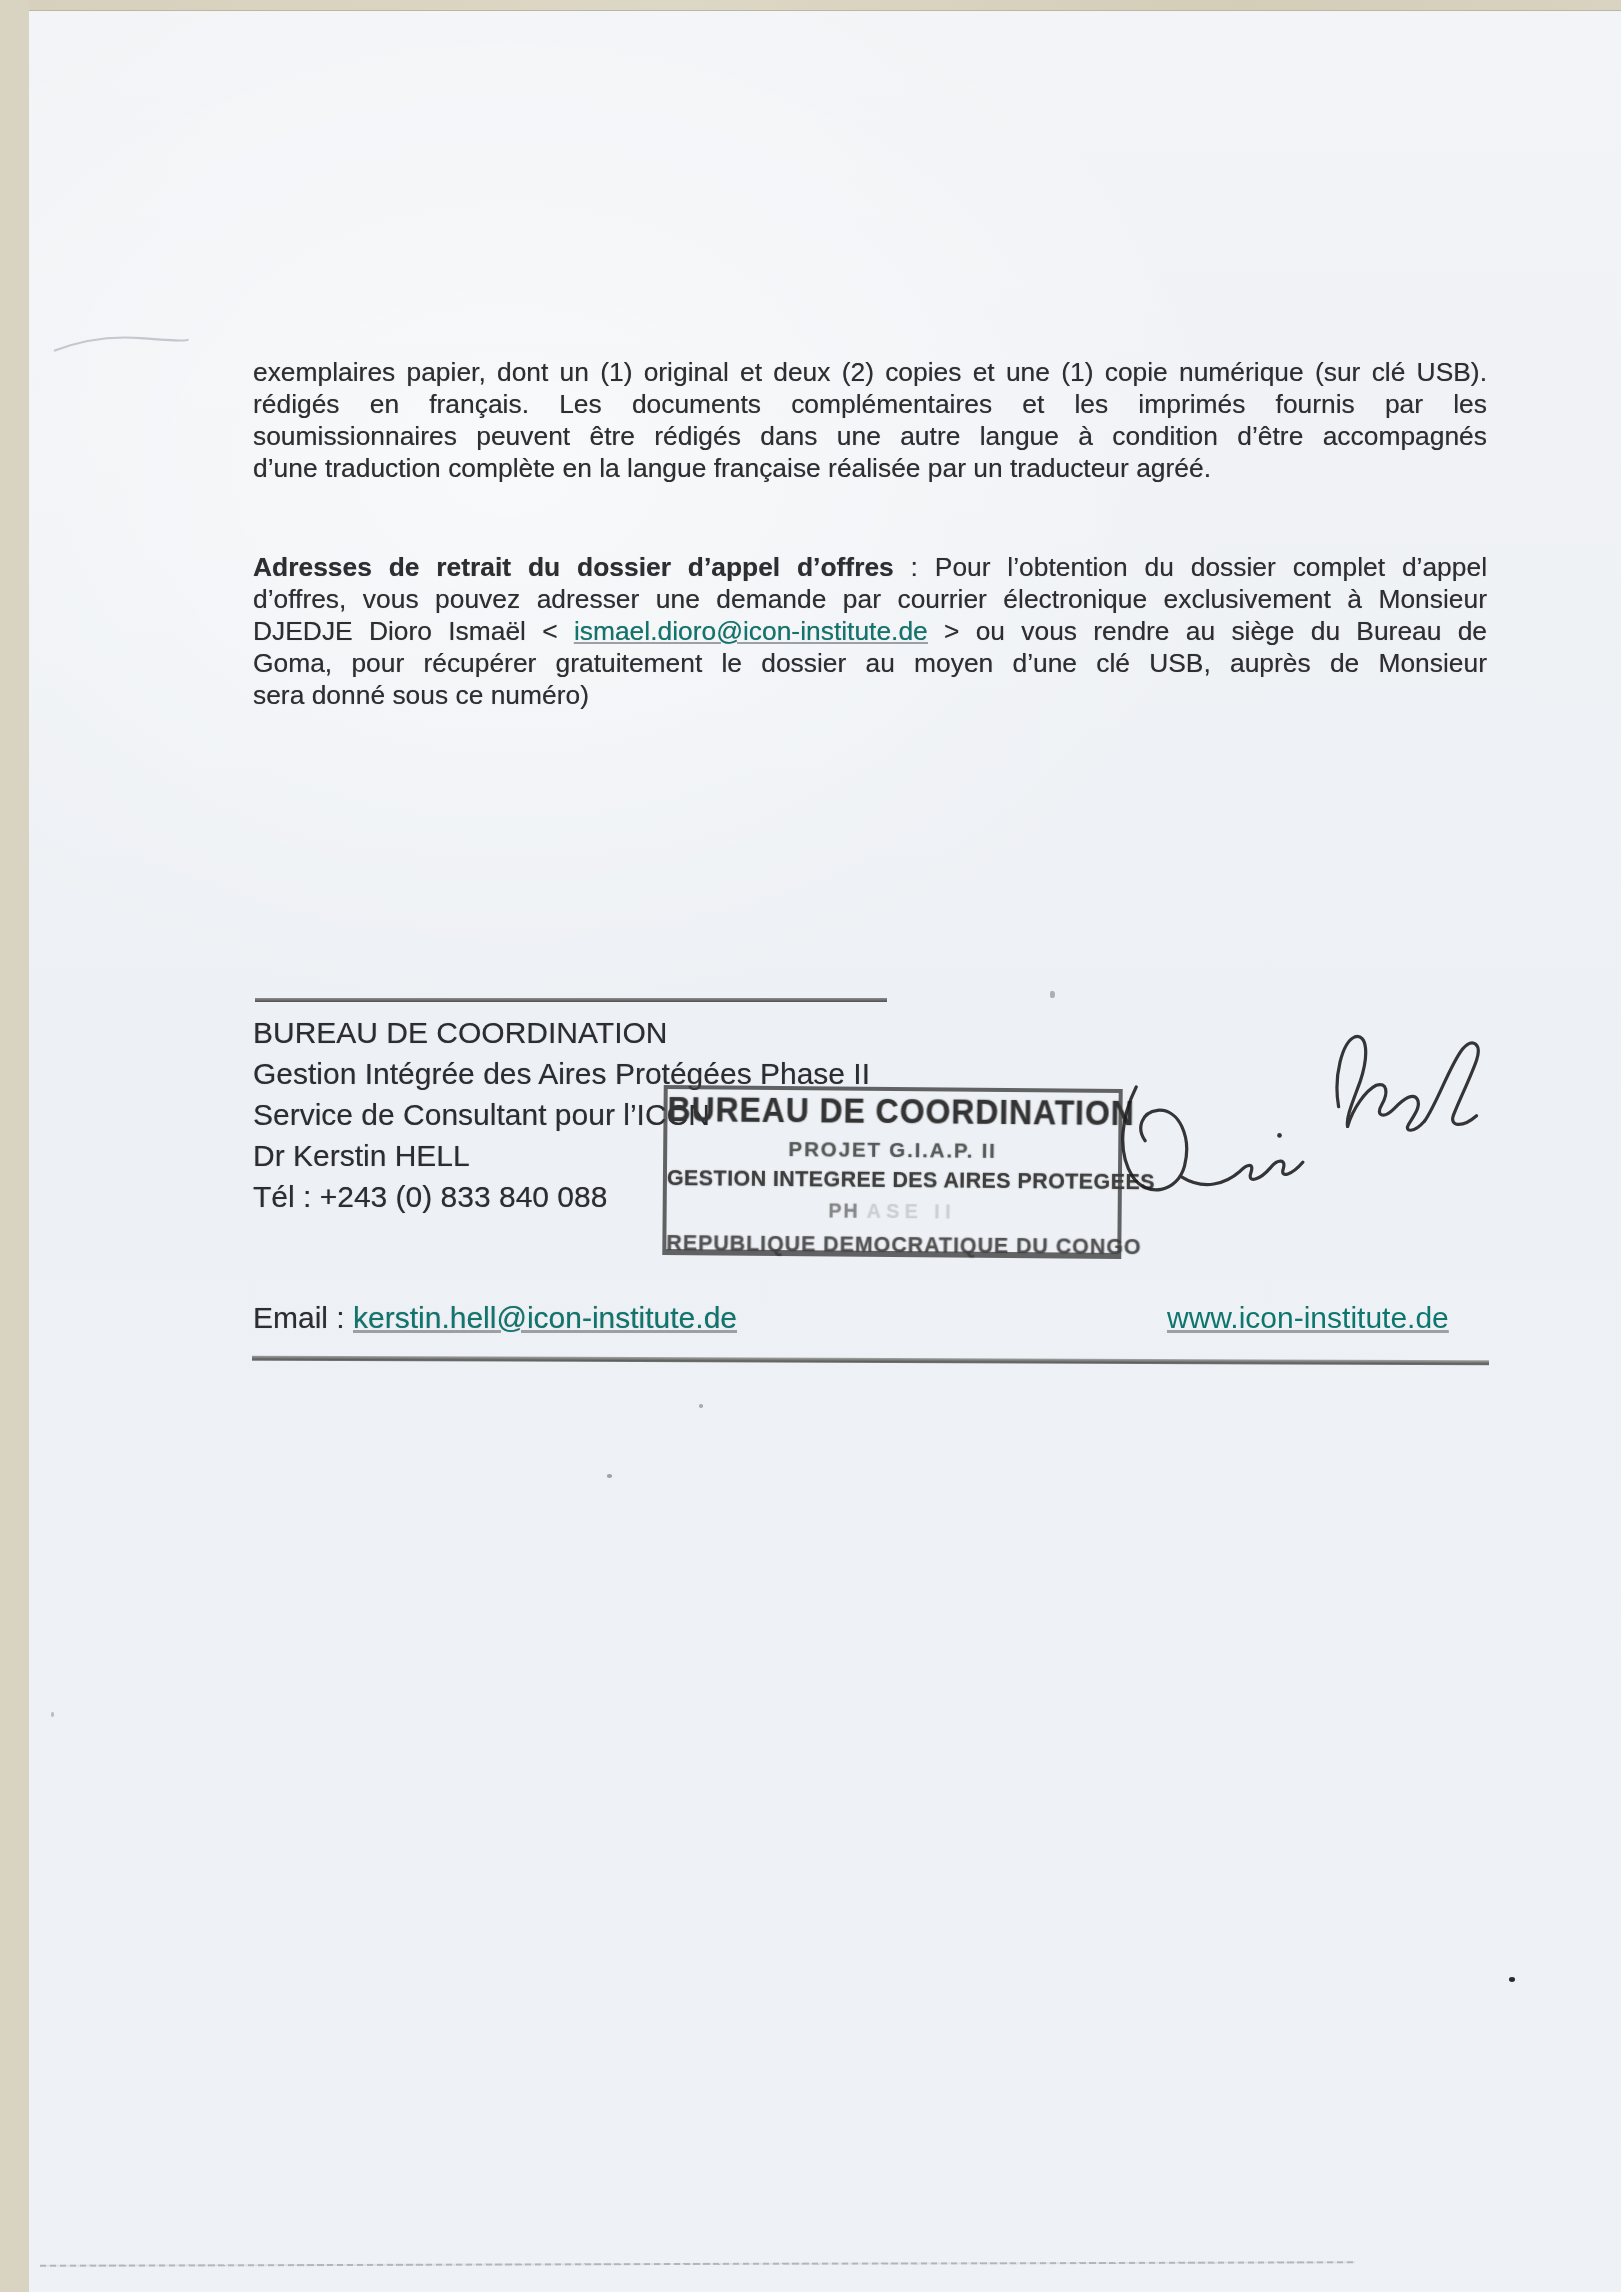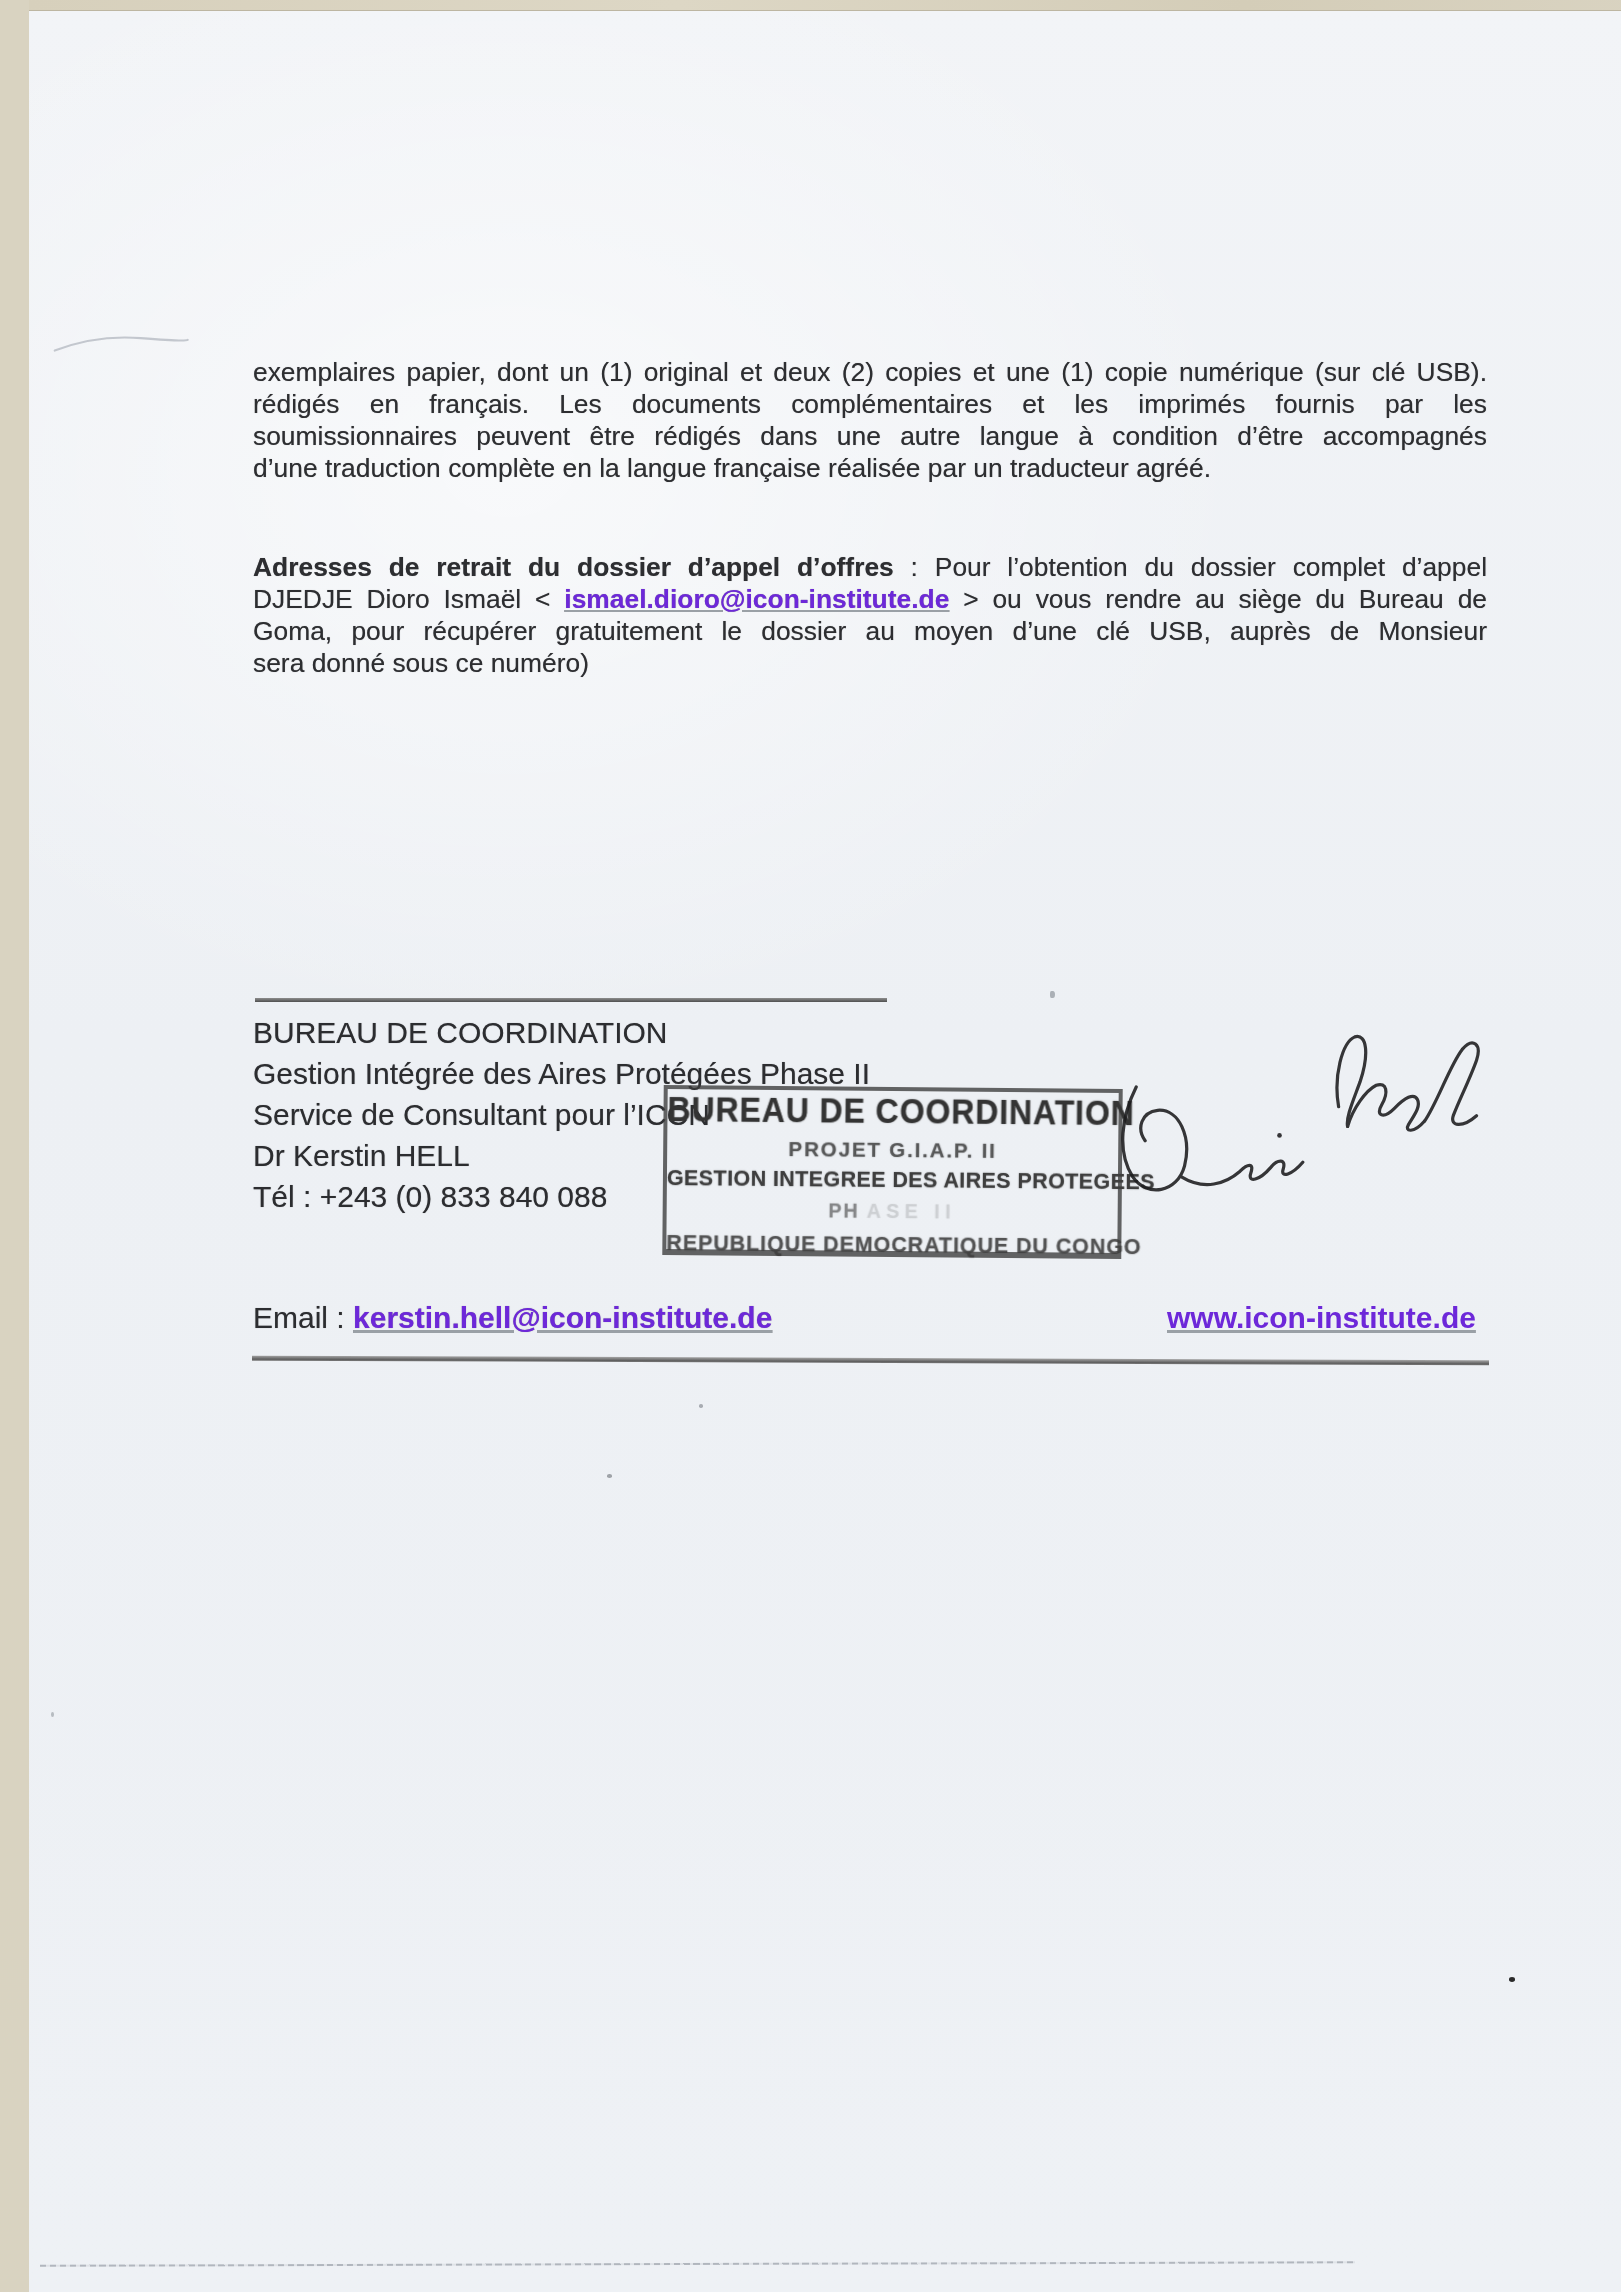--- a/index.html
+++ b/index.html
@@ -23,21 +23,21 @@
   }
   .edge-right{
     position:absolute;right:0;top:9.9px;width:27px;height:2283px;
     background:linear-gradient(to right, rgba(90,90,80,0) 0%, #2a291f 42%, #1e1d15 70%, #6f6d5c 100%);
   }
   .textcol{position:absolute;left:224px;width:1234px;color:#2d2e31;}
   .body-text{font-size:26.4px;line-height:32px;text-shadow:0 0 0.7px rgba(45,46,50,.55);}
   .jline{white-space:nowrap;text-align:justify;text-align-last:justify;}
   .jline.end{text-align-last:left;}
   .b{font-weight:bold;}
-  .doclink{color:#6d28d9;text-decoration:underline;text-decoration-color:#9aa0a6;cursor:pointer;font-weight:bold;}
+  .doclink{color:#0f766e;text-decoration:underline;text-decoration-color:#9aa0a6;cursor:pointer;}
   .sigblock{font-size:30px;line-height:41px;color:#2c2d30;text-shadow:0 0 0.8px rgba(45,46,50,.5);}
   .rule-top{
     position:absolute;left:226px;top:998px;width:632px;height:3.6px;
     background:linear-gradient(180deg,#8d8d8d,#4f4f4f);
   }
   .rule-bottom{
     position:absolute;left:223px;top:1358px;width:1237px;height:5.4px;
     background:linear-gradient(180deg,#a3a3a3,#5f5f5f 70%,#787878);
     transform:rotate(.22deg);
   }
@@ -90,20 +90,21 @@
 
   <div class="textcol body-text" style="top:356px;">
     <div class="jline">exemplaires papier, dont un (1) original et deux (2) copies et une (1) copie numérique (sur clé USB).</div>
     <div class="jline">rédigés en français. Les documents complémentaires et les imprimés fournis par les</div>
     <div class="jline">soumissionnaires peuvent être rédigés dans une autre langue à condition d’être accompagnés</div>
     <div class="jline end">d’une traduction complète en la langue française réalisée par un traducteur agréé.</div>
   </div>
 
   <div class="textcol body-text" style="top:551px;">
     <div class="jline"><span class="b">Adresses de retrait du dossier d’appel d’offres</span><span> : Pour l’obtention du dossier complet d’appel</span></div>
+    <div class="jline">d’offres, vous pouvez adresser une demande par courrier électronique exclusivement à Monsieur</div>
     <div class="jline"><span>DJEDJE Dioro Ismaël &lt; </span><span class="doclink">ismael.dioro@icon-institute.de</span><span> &gt; ou vous rendre au siège du Bureau de</span></div>
     <div class="jline">Goma, pour récupérer gratuitement le dossier au moyen d’une clé USB, auprès de Monsieur</div>
     <div class="jline end">sera donné sous ce numéro)</div>
   </div>
 
   <div class="rule-top"></div>
 
   <div class="textcol sigblock" style="top:1012px;">
     <div>BUREAU DE COORDINATION</div>
     <div>Gestion Intégrée des Aires Protégées Phase II</div>

